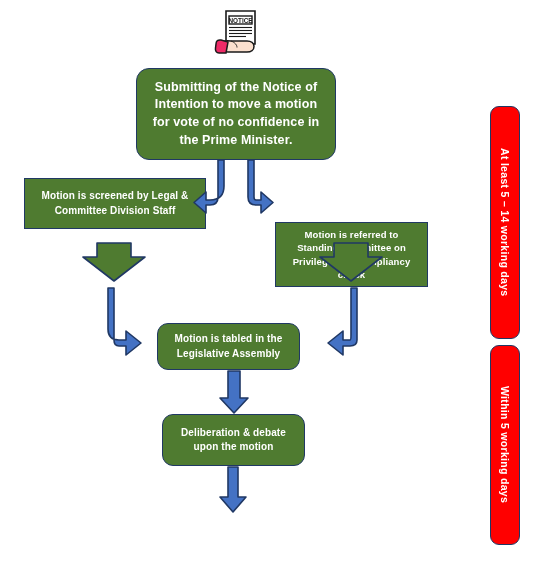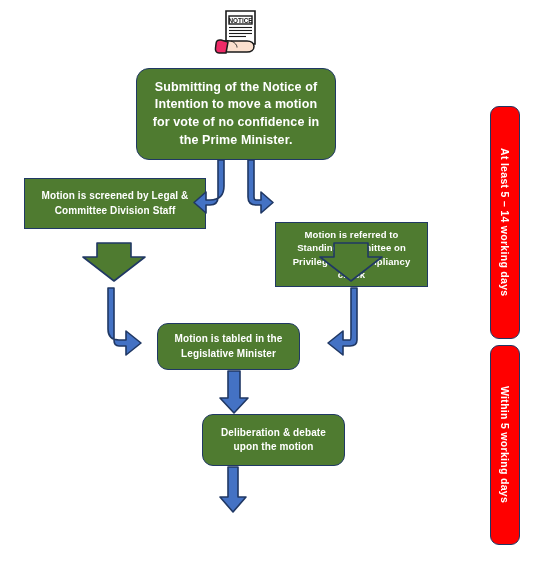--- a/index.html
+++ b/index.html
@@ -34,21 +34,21 @@
     padding: 0 8px;
     letter-spacing: 0.1px;
   }
   .node.rounded { border-radius: 11px; }
   .node.sharp   { border-radius: 0; }
 
   #node-start   { left:136px; top:68px;  width:200px; height:92px;  font-size:12.5px; border-radius:13px;}
   #node-screen  { left:24px;  top:178px; width:182px; height:51px;  font-size:10px; }
   #node-refer   { left:275px; top:178px; width:153px; height:65px;  font-size:9.5px;margin-top:44px; }
   #node-tabled  { left:157px; top:323px; width:143px; height:47px;  font-size:10px; }
-  #node-debate  { left:162px; top:414px; width:143px; height:52px;  font-size:10px;margin-left:40px; }
+  #node-debate  { left:162px; top:414px; width:143px; height:52px;  font-size:10px; }
   #node-vote    { left:157px; top:514px; width:145px; height:48px;  font-size:10px; }
 
   
   .duration-bar {
     position: absolute;
     box-sizing: border-box;
     background: #FF0000;
     border: 1.5px solid #1F3864;
     border-radius: 9px;
     color: #ffffff;
@@ -110,21 +110,21 @@
       <path d="M2,36 C2,33 4,31.5 7,32 L14,34 L12,45 L5,45 C2.5,45 1,43 1.5,40 Z" fill="#EE2A66" stroke="#1a1a1a" stroke-width="1.5"></path>
     </svg>
   </div>
 
   <div id="node-start" class="node rounded">Submitting of the Notice of Intention to move a motion for vote of no confidence in the Prime Minister.</div>
 
   <div id="node-screen" class="node sharp">Motion is screened by Legal &amp; Committee Division Staff</div>
 
   <div id="node-refer" class="node sharp">Motion is referred to Standing Committee on Privileges for compliancy check</div>
 
-  <div id="node-tabled" class="node rounded">Motion is tabled in the Legislative Minister</div>
+  <div id="node-tabled" class="node rounded">Motion is tabled in the Legislative Assembly</div>
 
   <div id="node-debate" class="node rounded">Deliberation &amp; debate upon the motion</div>
 
 
   <div id="bar-upper" class="duration-bar">
     <span>At least 5 – 14 working days</span>
   </div>
 
   <div id="bar-lower" class="duration-bar">
     <span>Within 5 working days</span>

